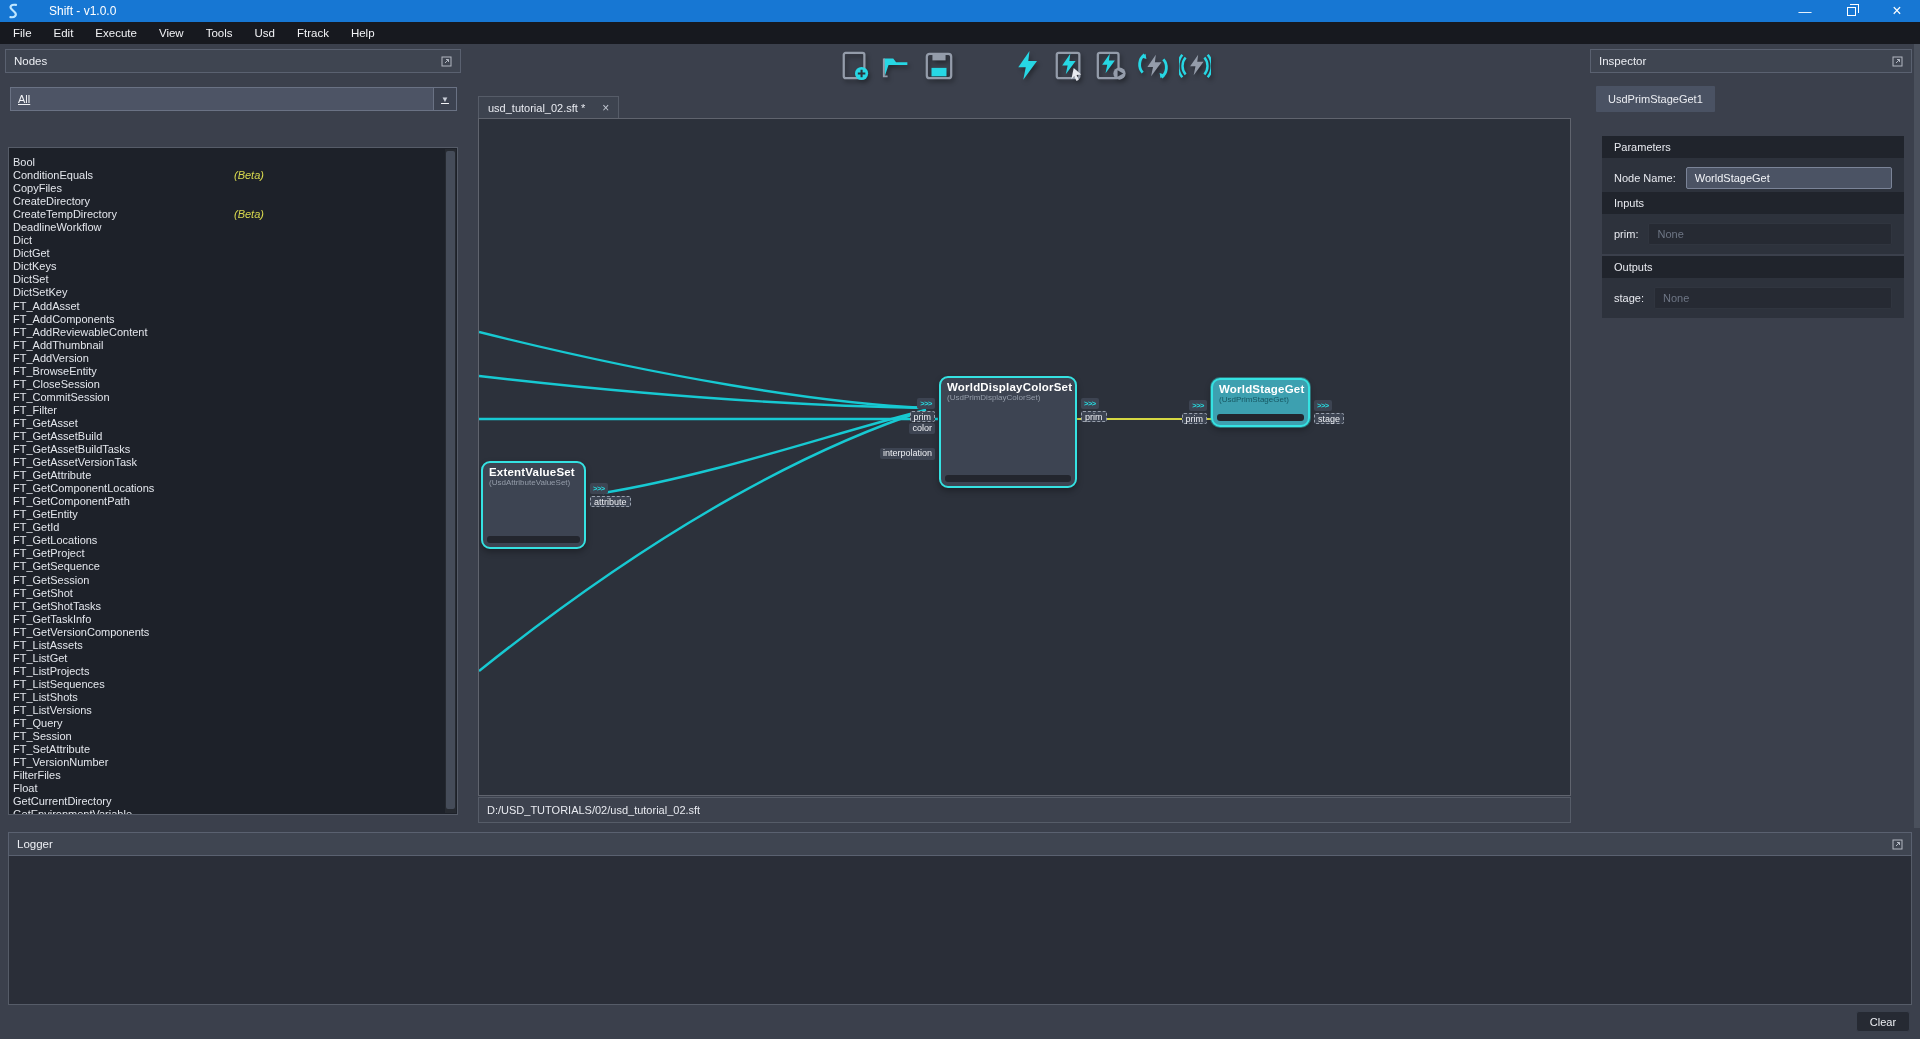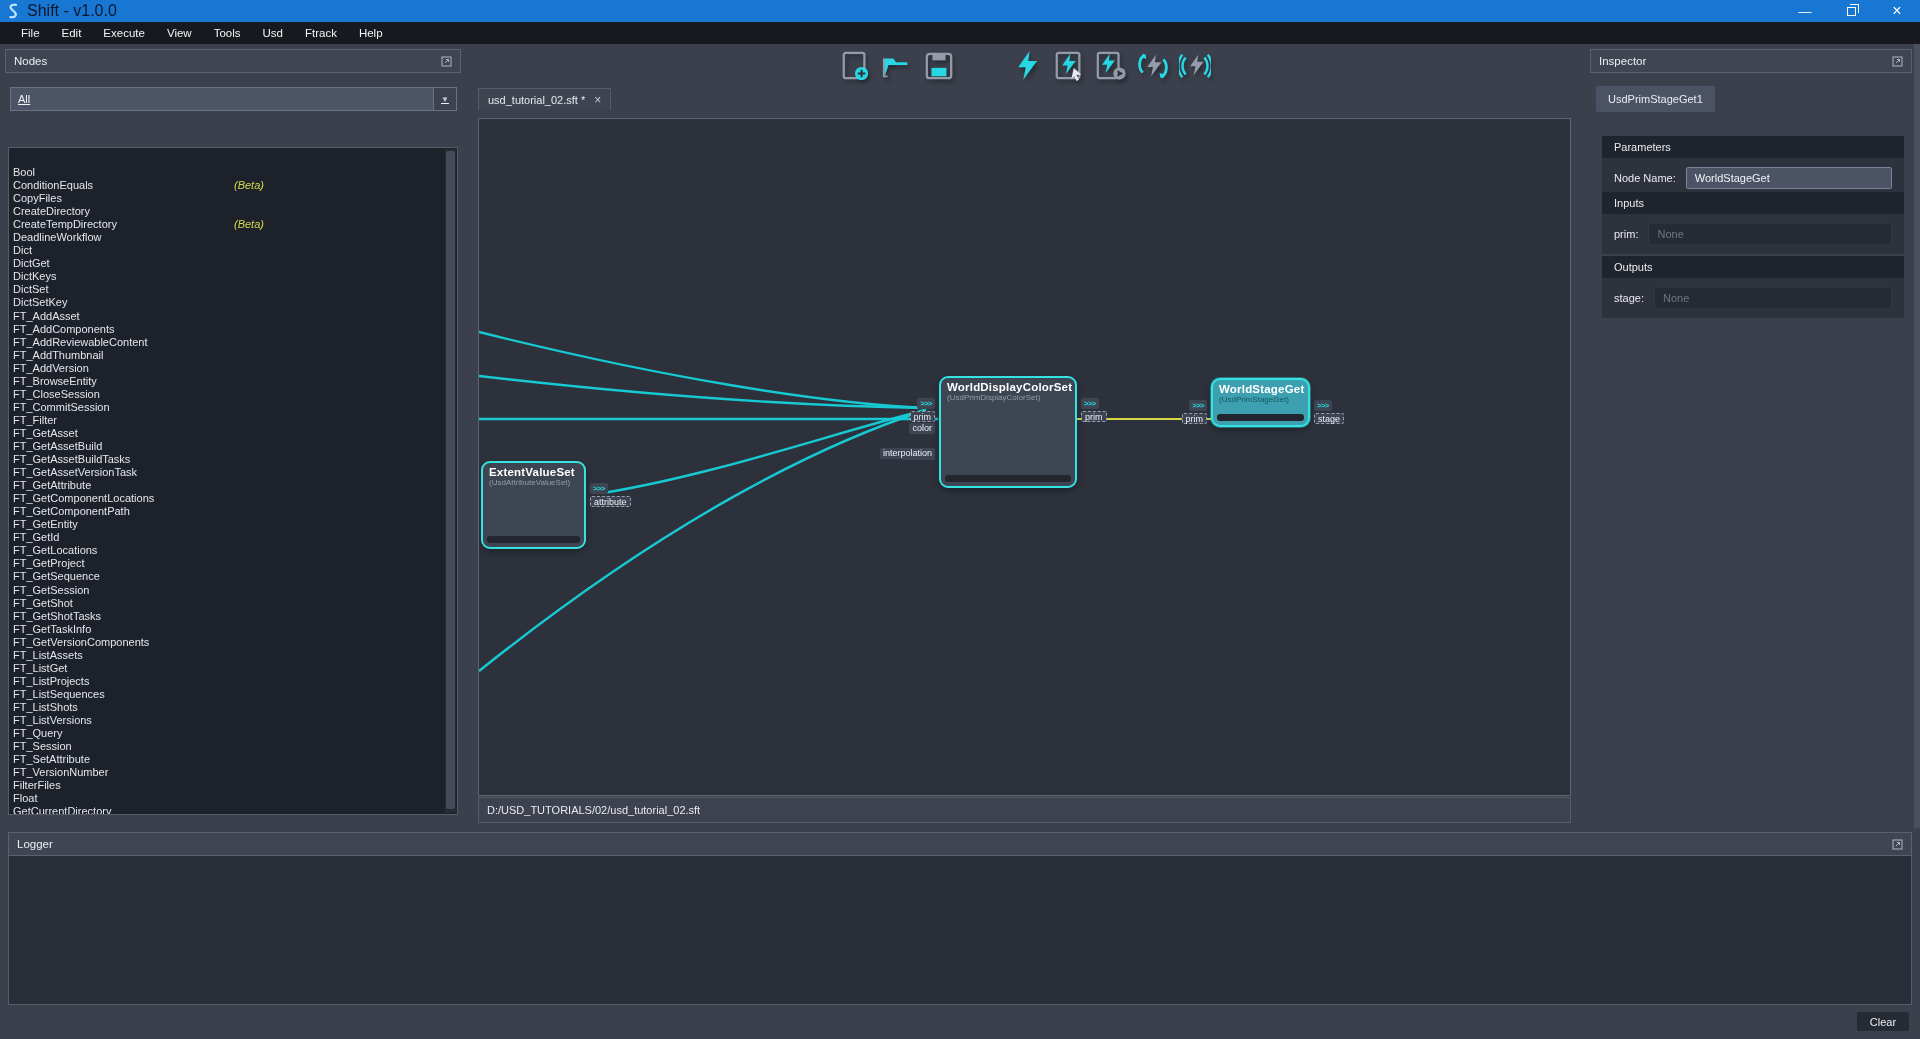--- a/index.html
+++ b/index.html
@@ -2,52 +2,52 @@
 <html><head>
 <meta charset="utf-8">
 <style>
   html,body{margin:0;padding:0;background:#3b404c;}
   *{box-sizing:border-box;font-family:"Liberation Sans","DejaVu Sans",sans-serif;}
   #app{position:relative;width:1920px;height:1039px;background:#3b404c;overflow:hidden;}
 
   
   .titlebar{position:absolute;left:0;top:0;width:1920px;height:22px;background:#1777d3;display:flex;align-items:center;}
   .titlebar .logo{width:14px;height:16px;margin:0 7px 0 6px;}
-  .titlebar .title{color:#0f172a;font-size:16px;}
+  .titlebar .title{color:#ffffff;font-size:12px;margin-left:22px;}
   .wincontrols{position:absolute;right:0;top:0;height:22px;display:flex;}
   .winbtn{width:46px;height:22px;display:flex;align-items:center;justify-content:center;color:#fff;font-size:13px;cursor:default;}
   .winbtn .restore-glyph{position:relative;width:9px;height:9px;border:1px solid #fff;background:transparent;}
   .winbtn .restore-glyph::before{content:"";position:absolute;left:2px;top:-4px;width:8px;height:8px;border:1px solid #fff;border-left:none;border-bottom:none;}
 
   
-  .menubar{position:absolute;left:0;top:22px;width:1920px;height:22px;background:#17191f;display:flex;align-items:center;padding-left:10px;}
+  .menubar{position:absolute;left:0;top:22px;width:1920px;height:22px;background:#17191f;display:flex;align-items:center;padding-left:2px;}
   .menu-item{color:#f2f3f6;font-size:11.5px;padding:0 11px;height:22px;line-height:22px;}
 
   
   .panel-header{position:absolute;background:#3f4551;border:1px solid #5a6170;color:#eceef3;font-size:11.5px;display:flex;align-items:center;padding:0 8px;}
   .panel-header .undock{margin-left:auto;width:11px;height:11px;opacity:.85;}
 
   
   .filter-select{position:absolute;left:10px;top:87px;width:447px;height:24px;background:#4d5465;border:1px solid #6a7284;color:#f2f3f6;font-size:11px;display:flex;align-items:center;padding-left:7px;text-decoration:underline;}
   .filter-select .arrow-btn{margin-left:auto;width:23px;height:22px;background:#3c4250;display:flex;align-items:center;justify-content:center;color:#c7ccd6;font-size:8px;border-left:1px solid #6a7284;}
   .search-box{position:absolute;left:10px;top:119px;width:447px;height:23px;background:#3a404d;border:1px solid #596070;color:#8a92a3;font-size:11.5px;display:flex;align-items:center;padding:0 7px;}
   .search-box .mag{margin-left:auto;width:13px;height:13px;}
-  .node-list{position:absolute;left:8px;top:147px;width:450px;height:668px;background:#1d2129;border:1px solid #565c68;overflow:hidden;padding-top:18px;}
+  .node-list{position:absolute;left:8px;top:147px;width:450px;height:668px;background:#1d2129;border:1px solid #565c68;overflow:hidden;padding-top:8px;}
   .node-row{position:relative;height:13.05px;line-height:13px;color:#e3e6ec;font-size:11px;padding-left:4px;white-space:nowrap;}
   .node-row .beta{position:absolute;left:225px;top:0;color:#d8d84e;font-style:italic;font-size:11px;}
   .list-scrollbar{position:absolute;right:1px;top:1px;width:11px;height:664px;background:#262a31;}
   .list-scrollbar .handle{position:absolute;left:1px;top:2px;width:9px;height:658px;background:#454c59;border-radius:2px;}
 
   
   .toolbar{position:absolute;left:478px;top:46px;width:1093px;height:40px;display:flex;align-items:center;justify-content:center;gap:10px;}
   .tbicon{width:32px;height:34px;display:flex;align-items:center;justify-content:center;filter:drop-shadow(2px 3px 2px rgba(0,0,0,.35));}
   .tb-gap{width:36px;}
 
   
-  .tab{position:absolute;left:478px;top:88px;height:22px;background:#3d434f;border:1px solid #565c68;border-bottom:none;display:flex;align-items:center;padding:0 9px;gap:9px;}
+  .tab{position:absolute;left:478px;top:96px;height:22px;background:#3d434f;border:1px solid #565c68;border-bottom:none;display:flex;align-items:center;padding:0 9px;gap:17px;}
   .tab .tab-label{color:#e8eaf0;font-size:11px;}
   .tab .tab-close{color:#c2c7d1;font-size:12px;line-height:10px;}
   .canvas{position:absolute;left:478px;top:118px;width:1093px;height:678px;background:#2c313b;border:1px solid #60646e;overflow:hidden;}
   .canvas svg.wires{position:absolute;left:0;top:0;}
   .gnode{position:absolute;border:2px solid #35e2e2;border-radius:9px;background:#3d4452;box-shadow:0 3px 6px rgba(0,0,0,.3);}
   .gnode.selected{background:#3da0b0;box-shadow:0 0 0 1px rgba(53,226,226,.4),0 3px 6px rgba(0,0,0,.3);}
   .gnode .ntitle{color:#fff;font-size:11.5px;font-weight:bold;padding:3px 6px 0 6px;white-space:nowrap;letter-spacing:.2px;}
   .gnode .nsub{font-size:8px;color:#959daa;padding:0 6px;white-space:nowrap;}
   .gnode.selected .nsub{color:rgba(10,60,70,.75);}
   .gnode .nfooter{position:absolute;left:4px;right:4px;bottom:4px;height:7px;background:#23262e;border-radius:3px;}

